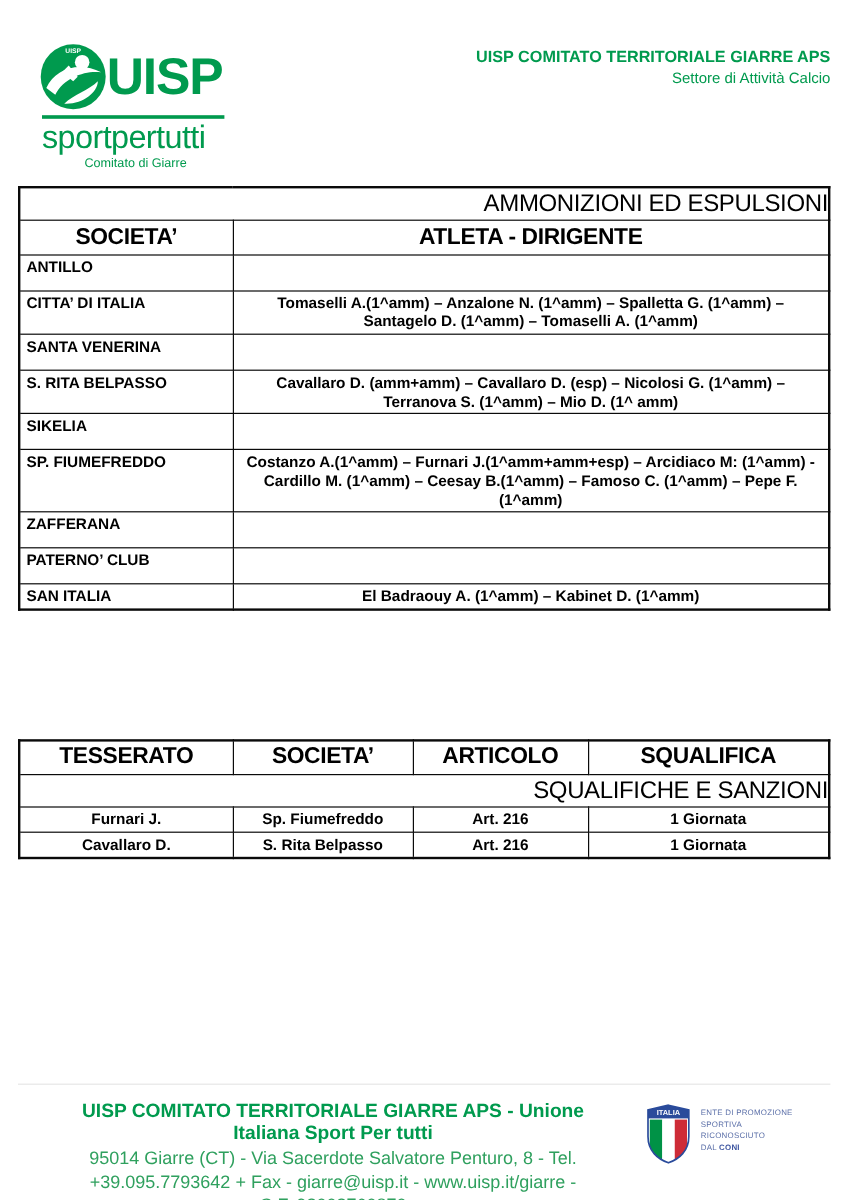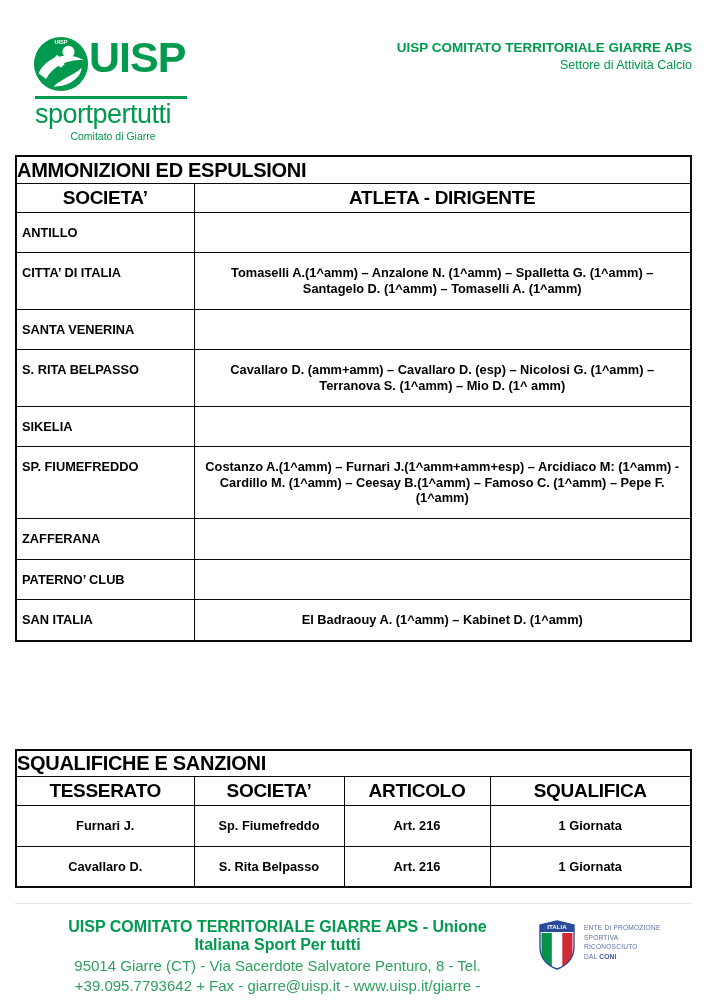--- a/index.html
+++ b/index.html
@@ -6,38 +6,38 @@
   html, body { background: #888; }
   body { font-family: "Liberation Sans", sans-serif; }
   .page {
     width: 707px; height: 1000px; margin: 0 auto; background: #fff;
     position: relative; overflow: hidden;
   }
 
   
   .header { display: flex; justify-content: space-between; padding: 36px 15px 0 33px; }
   .logo-block { width: 160px; color: #009a4e; }
-  .logo-top { display: flex; align-items: flex-start; gap: 0; }
+  .logo-top { display: flex; align-items: center; gap: 0; }
   .uisp-word { font-size: 43px; font-weight: bold; letter-spacing: -1px; line-height: 1; color: #009a4e; }
   .logo-rule { height: 3px; background: #009a4e; margin: 4px 0 1px 2px; width: 152px; }
   .sportpertutti { font-size: 27px; color: #009a4e; letter-spacing: -0.5px; line-height: 1.05; margin-left: 2px; }
   .comitato { font-size: 10.5px; color: #009a4e; text-align: center; margin-top: 2px; }
   .org-block { text-align: right; margin-top: 4px; }
   .org-title { color: #009a4e; font-weight: bold; font-size: 13.5px; }
   .org-subtitle { color: #009a4e; font-size: 12.5px; margin-top: 3px; }
 
   
   table { border-collapse: collapse; width: 677px; margin: 0 auto; table-layout: fixed; }
   .t1 { margin-top: 13px; }
   .t2 { margin-top: 107px; }
   th, td { border: 1.6px solid #0a0a0a; }
   table { border: 2px solid #0a0a0a; }
-  .t-title { font-size: 20px; font-weight: bold; text-align: left; height: 27px; letter-spacing: -0.3px; color: #000; }
+  .t-title { font-size: 20px; font-weight: normal; text-align: right; height: 27px; letter-spacing: -0.3px; color: #000; }
   .col-head { font-size: 19px; font-weight: bold; text-align: center; height: 29px; letter-spacing: -0.3px; color: #000; }
-  td { font-size: 12.8px; font-weight: bold; color: #000; vertical-align: top; line-height: 1.22; padding: 12px 5px; }
+  td { font-size: 12.8px; font-weight: bold; color: #000; vertical-align: top; line-height: 1.22; padding: 2px 5px; }
   td.c-societa { text-align: left; }
   td.c-atleta { text-align: center; }
   tr.row-tall td { height: 30px; }
   .t2 td { text-align: center; height: 21px; }
 
   
   .footer {
     position: absolute; left: 15px; right: 15px; top: 903px;
     border-top: 1px solid #e6e6e6; padding-top: 14px;
     display: flex; align-items: flex-start;
@@ -133,27 +133,27 @@
 
   <table class="t2">
     <colgroup>
         <col style="width:178px">
         <col style="width:150px">
         <col style="width:146px">
         <col>
       </colgroup>
     <thead>
       <tr>
-        <th class="t-title" colspan="4">SQUALIFICHE E SANZIONI</th>
-      </tr>
-      <tr>
         <th class="col-head">TESSERATO</th>
         <th class="col-head">SOCIETA’</th>
         <th class="col-head">ARTICOLO</th>
         <th class="col-head">SQUALIFICA</th>
+      </tr>
+      <tr>
+        <th class="t-title" colspan="4">SQUALIFICHE E SANZIONI</th>
       </tr>
     </thead>
     <tbody>
       <tr>
         <td>Furnari J.</td>
         <td>Sp. Fiumefreddo</td>
         <td>Art. 216</td>
         <td>1 Giornata</td>
       </tr>
       <tr>

